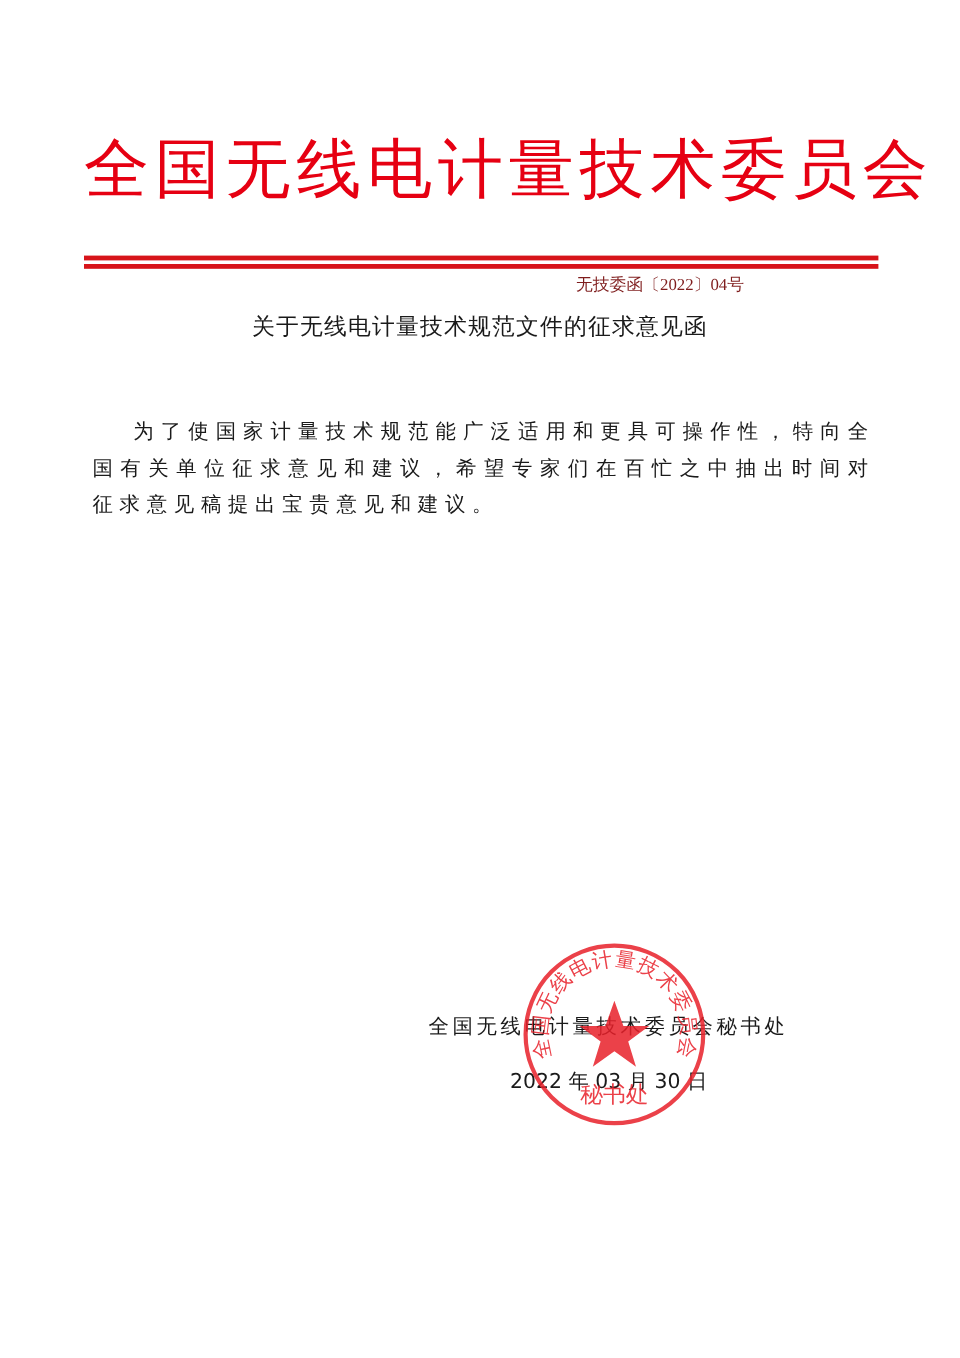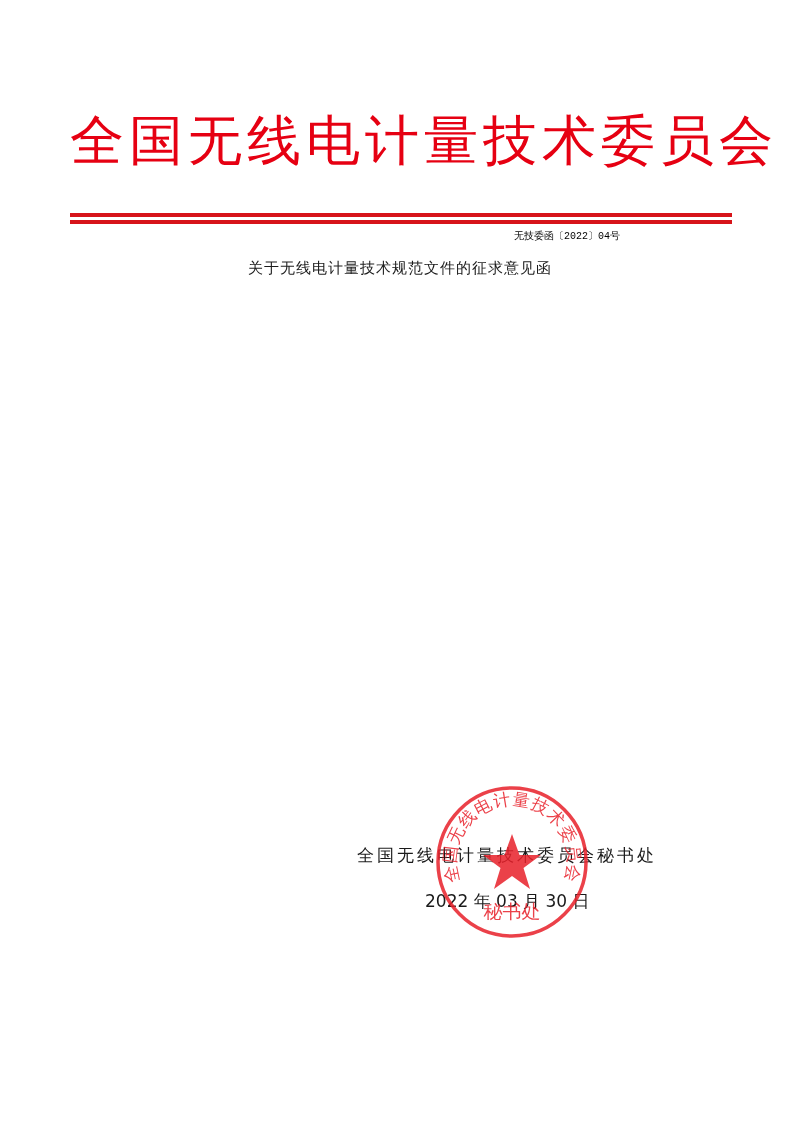--- a/index.html
+++ b/index.html
@@ -12,26 +12,26 @@
     font-size: 54px; line-height: 66px;
     color: #e60012; letter-spacing: 5px;
     text-align: center; white-space: nowrap;
   }
   .rule { position: absolute; left: 70px; width: 662px; background: #d7141a; }
   .rule-1 { top: 213px; height: 4px; }
   .rule-2 { top: 220px; height: 4px; }
 
   .doc-number {
     position: absolute; right: 68px; top: 229px;
-    font-family: Liberation Mono, monospace; font-size: 10px; color: #000000;
+    font-family: Liberation Serif, serif; font-size: 14px; color: #7f1d1d;
     white-space: nowrap;
   }
   .doc-title {
     position: absolute; left: 0; top: 259px; width: 800px; text-align: center;
-    font-family: "DejaVu Sans", sans-serif; font-size: 15px; color: #1a1a1a;
+    font-family: "DejaVu Sans", sans-serif; font-size: 19px; color: #1a1a1a;
     letter-spacing: 1px;
   }
 
   .body {
     position: absolute; left: 77px; top: 345px; width: 652px;
     font-family: "DejaVu Serif", serif; font-size: 17px; color: #1a1a1a;
     line-height: 30.5px; letter-spacing: 5.6px; text-align: justify;
   }
   .body p { margin: 0 0 17px 0; text-indent: 2em; }
 
@@ -53,20 +53,21 @@
 <div class="page">
 
   <div class="org-title">全国无线电计量技术委员会</div>
   <div class="rule rule-1"></div>
   <div class="rule rule-2"></div>
 
   <div class="doc-number">无技委函〔2022〕04号</div>
   <div class="doc-title">关于无线电计量技术规范文件的征求意见函</div>
 
   <div class="body">
+    <p>为了使国家计量技术规范能广泛适用和更具可操作性，特向全国有关单位征求意见和建议，希望专家们在百忙之中抽出时间对征求意见稿提出宝贵意见和建议。</p>
   </div>
 
   <div class="signature">
     <div class="sig-org">全国无线电计量技术委员会秘书处</div>
     <div class="sig-date">2022 年 03 月 30 日</div>
   </div>
 
   <svg class="seal" viewBox="0 0 156 156" xmlns="http://www.w3.org/2000/svg">
     <defs>
       <path id="sealArc" d="M 24 92 A 56 56 0 1 1 132 92"></path>

